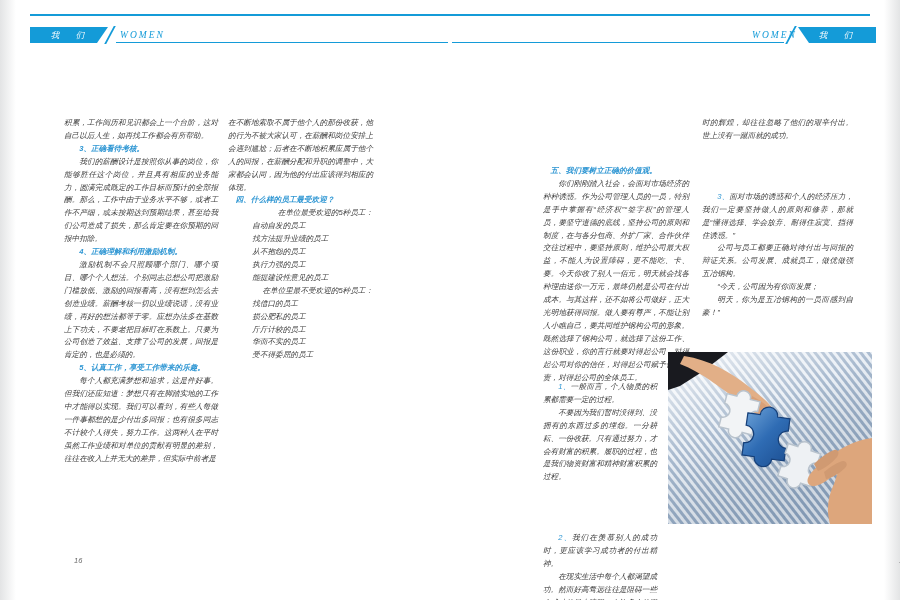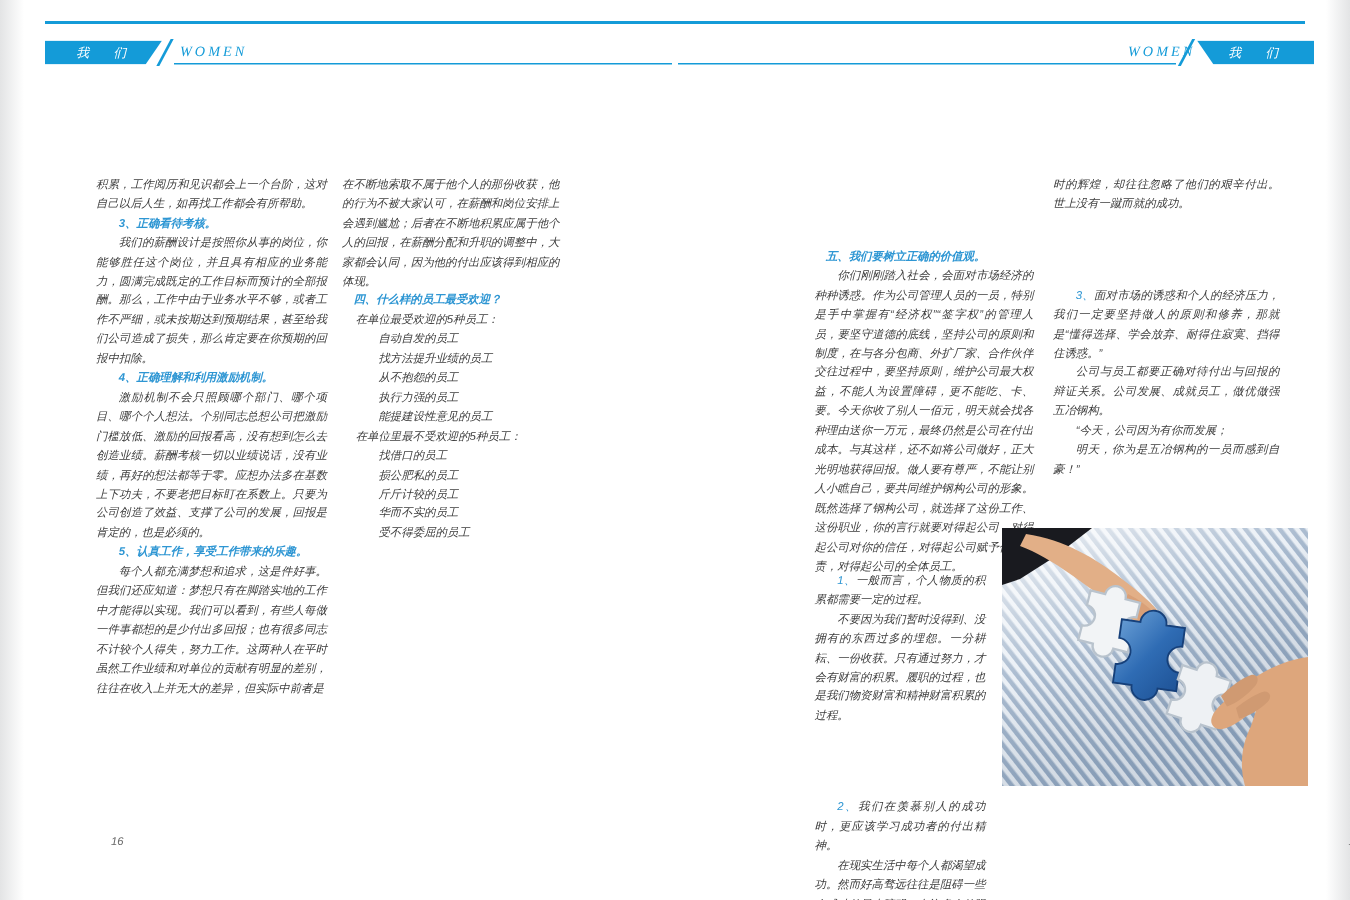--- a/index.html
+++ b/index.html
@@ -32,21 +32,21 @@
 
   
   .col{position:absolute;color:#3c3c3c;font-size:7.6px;line-height:12.9px;
        text-align:justify;text-justify:inter-ideograph;}
   .col p{margin:0;}
   .blk.cont{text-indent:0;}
   .blk.body{text-indent:2em;}
   .blk.body-num{text-indent:2em;margin-top:48px;}
   .blk.heading{color:var(--heading);font-weight:bold;text-indent:2em;}
   .blk.sect{color:var(--heading);font-weight:bold;text-indent:1em;text-align:left;}
-  .blk.list-header{text-indent:1.2em;text-align:left;}
+  .blk.list-header{text-indent:1.2em;text-align:right;}
   .blk.list-item{text-indent:3.2em;text-align:left;}
   .num{color:var(--heading);}
   #colA{left:64px;top:117px;width:154px;}
   #colB{left:228px;top:117px;width:145px;}
   #colC1{left:543px;top:117px;width:146px;margin-top:48px;}
   #colC2{left:543px;top:333px;width:114px;}
   #colD{left:702px;top:117px;width:151px;}
 
   
   .photo{position:absolute;left:668px;top:352px;width:204px;height:172px;}

